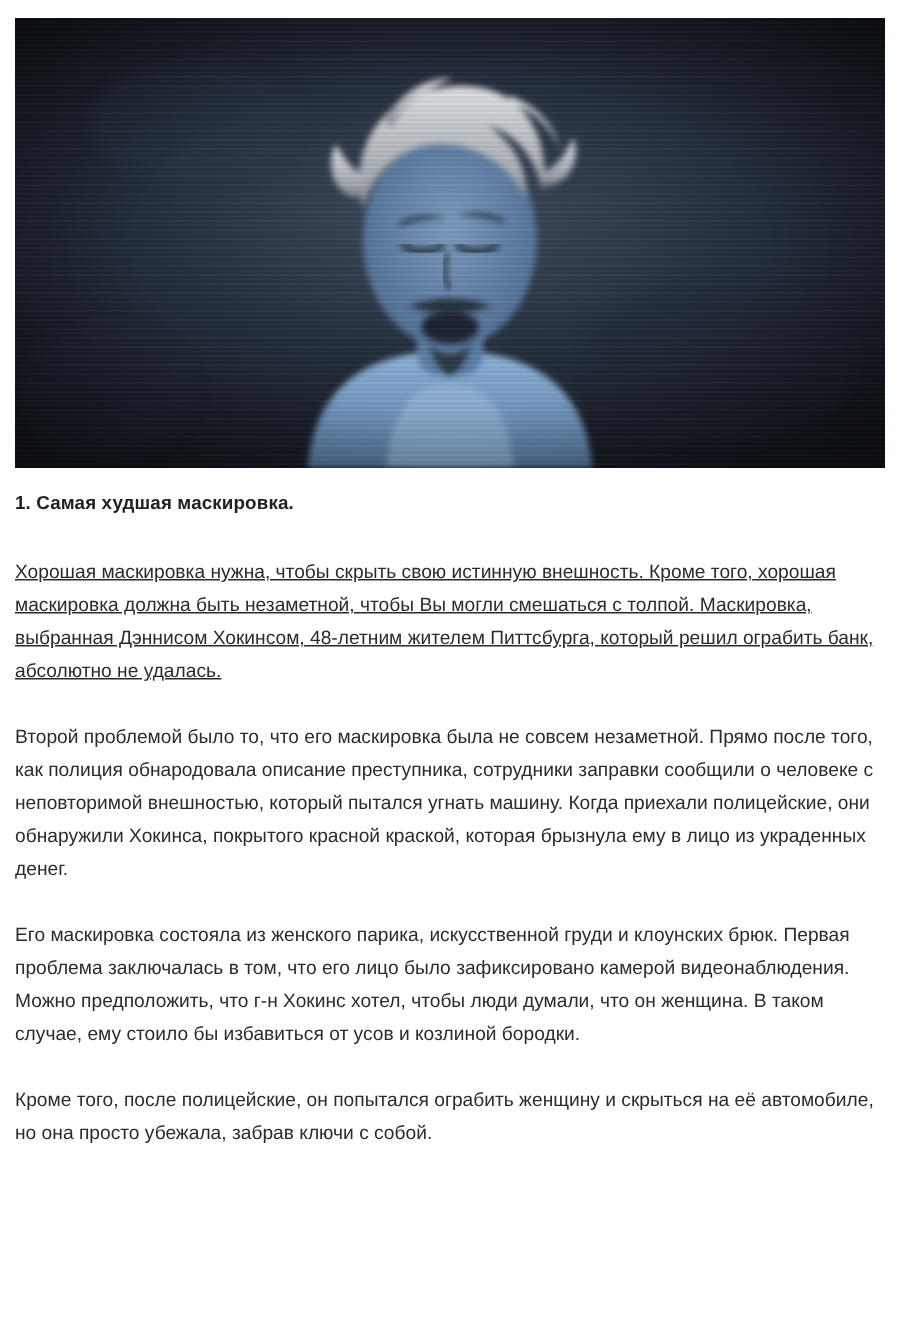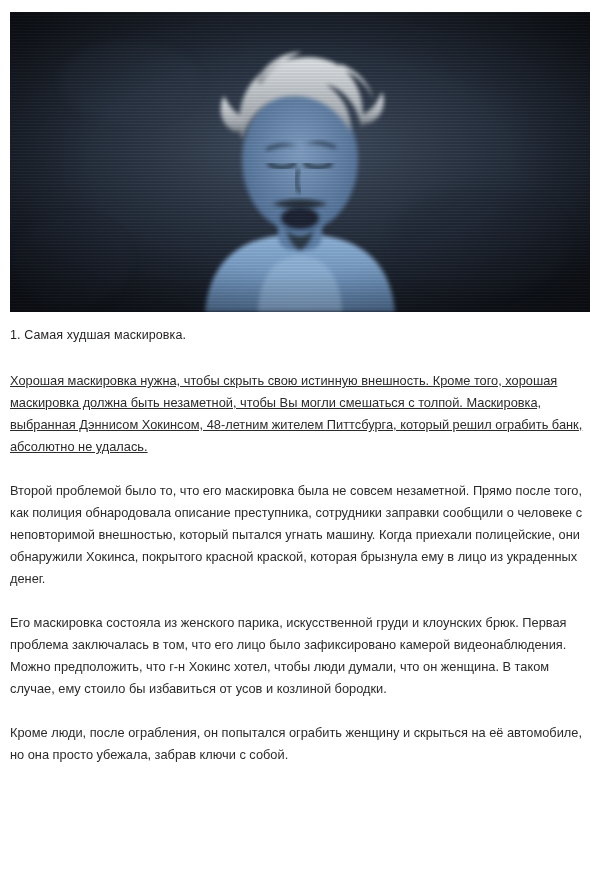--- a/index.html
+++ b/index.html
@@ -61,21 +61,21 @@
     position: absolute;
     inset: 0;
     width: 100%;
     height: 100%;
   }
 
   
   .caption {
     margin: 16px 10px 0 10px;
     font-size: 12.5px;
-    font-weight: normal;
+    font-weight: bold;
     color: #231f20;
     letter-spacing: 0.1px;
   }
   .body-text {
     margin: 0 10px;
   }
   .body-text p {
     margin: 22px 0 0 0;
     font-size: 12.8px;
     line-height: 1.72;
@@ -170,16 +170,16 @@
     <div class="scanlines"></div>
     <div class="vignette"></div>
   </div>
 
   <div class="caption">1. Самая худшая маскировка.</div>
 
   <div class="body-text">
     <p>Хорошая маскировка нужна, чтобы скрыть свою истинную внешность. Кроме того, хорошая маскировка должна быть незаметной, чтобы Вы могли смешаться с толпой. Маскировка, выбранная Дэннисом Хокинсом, 48-летним жителем Питтсбурга, который решил ограбить банк, абсолютно не удалась.</p>
     <p>Второй проблемой было то, что его маскировка была не совсем незаметной. Прямо после того, как полиция обнародовала описание преступника, сотрудники заправки сообщили о человеке с неповторимой внешностью, который пытался угнать машину. Когда приехали полицейские, они обнаружили Хокинса, покрытого красной краской, которая брызнула ему в лицо из украденных денег.</p>
     <p>Его маскировка состояла из женского парика, искусственной груди и клоунских брюк. Первая проблема заключалась в том, что его лицо было зафиксировано камерой видеонаблюдения. Можно предположить, что г-н Хокинс хотел, чтобы люди думали, что он женщина. В таком случае, ему стоило бы избавиться от усов и козлиной бородки.</p>
-    <p>Кроме люди, после ограбления, он попытался ограбить женщину и скрыться на её автомобиле, но она просто убежала, забрав ключи с собой.</p>
+    <p>Кроме того, после полицейские, он попытался ограбить женщину и скрыться на её автомобиле, но она просто убежала, забрав ключи с собой.</p>
   </div>
 
 </div>
 
 </body></html>

